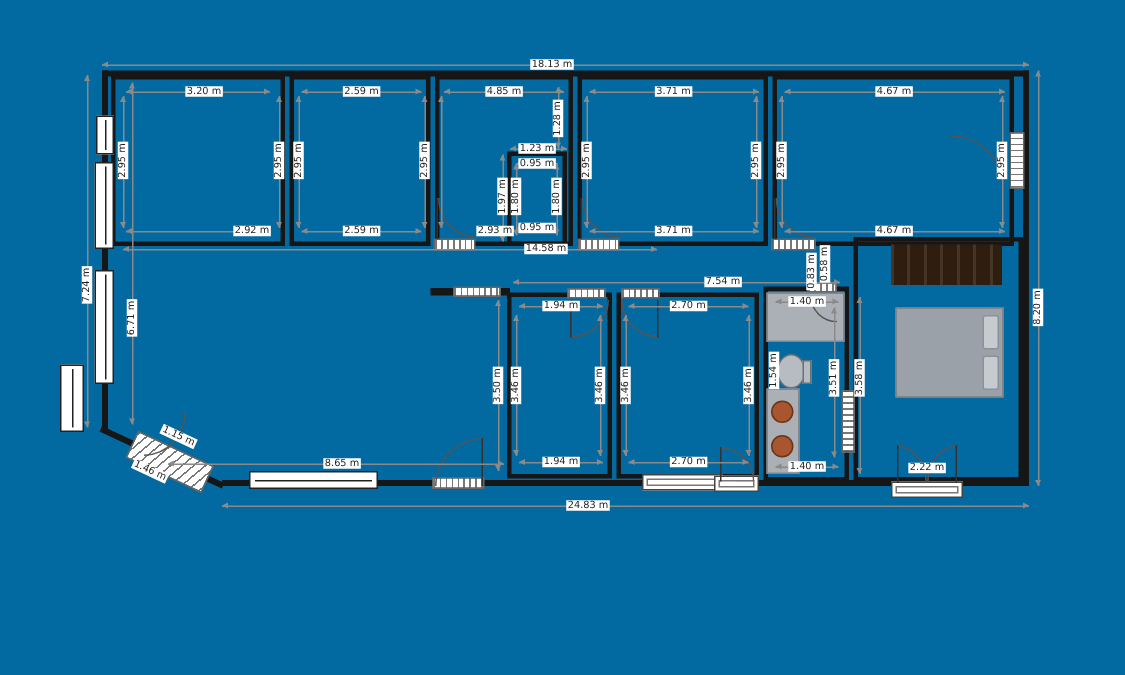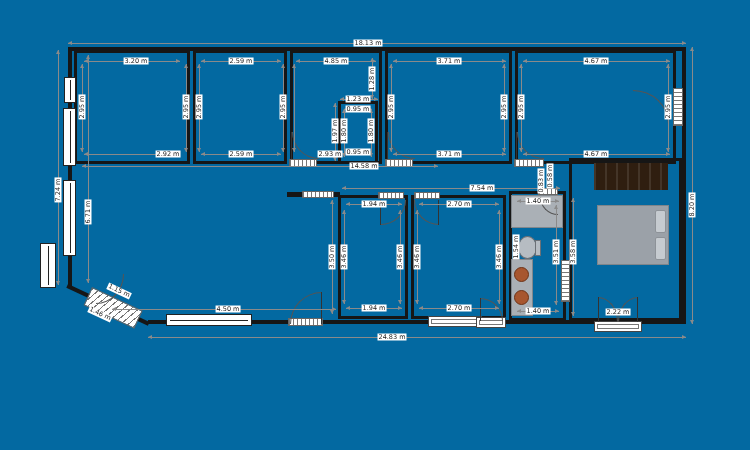--- a/index.html
+++ b/index.html
@@ -208,21 +208,21 @@
   <span class="lab" style="left:449px;top:154px;">3.71 m</span>
   <span class="lab v" style="left:391px;top:107px;">2.95 m</span>
   <span class="lab v" style="left:504px;top:107px;">2.95 m</span>
 
   <span class="lab" style="left:596px;top:61px;">4.67 m</span>
   <span class="lab" style="left:596px;top:154px;">4.67 m</span>
   <span class="lab v" style="left:521px;top:107px;">2.95 m</span>
   <span class="lab v" style="left:668px;top:107px;">2.95 m</span>
 
   <span class="lab" style="left:364px;top:166px;">14.58 m</span>
-  <span class="lab" style="left:228px;top:309px;">4.50 m</span>
+  <span class="lab" style="left:228px;top:309px;">8.65 m</span>
 
   <span class="lab" style="left:482px;top:188px;">7.54 m</span>
   <span class="lab v" style="left:541px;top:181px;">0.83 m</span>
   <span class="lab v" style="left:550px;top:176px;">0.58 m</span>
 
   <span class="lab" style="left:374px;top:204px;">1.94 m</span>
   <span class="lab" style="left:374px;top:308px;">1.94 m</span>
   <span class="lab v" style="left:332px;top:257px;">3.50 m</span>
   <span class="lab v" style="left:344px;top:257px;">3.46 m</span>
   <span class="lab v" style="left:400px;top:257px;">3.46 m</span>

